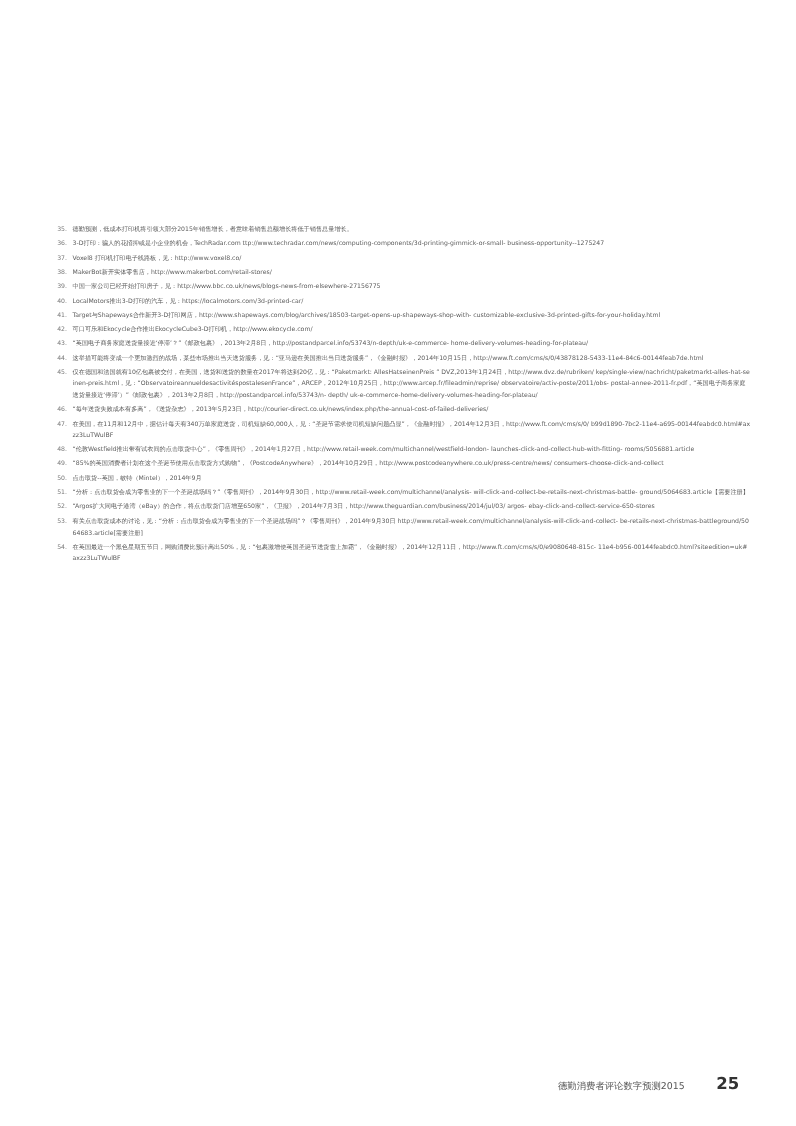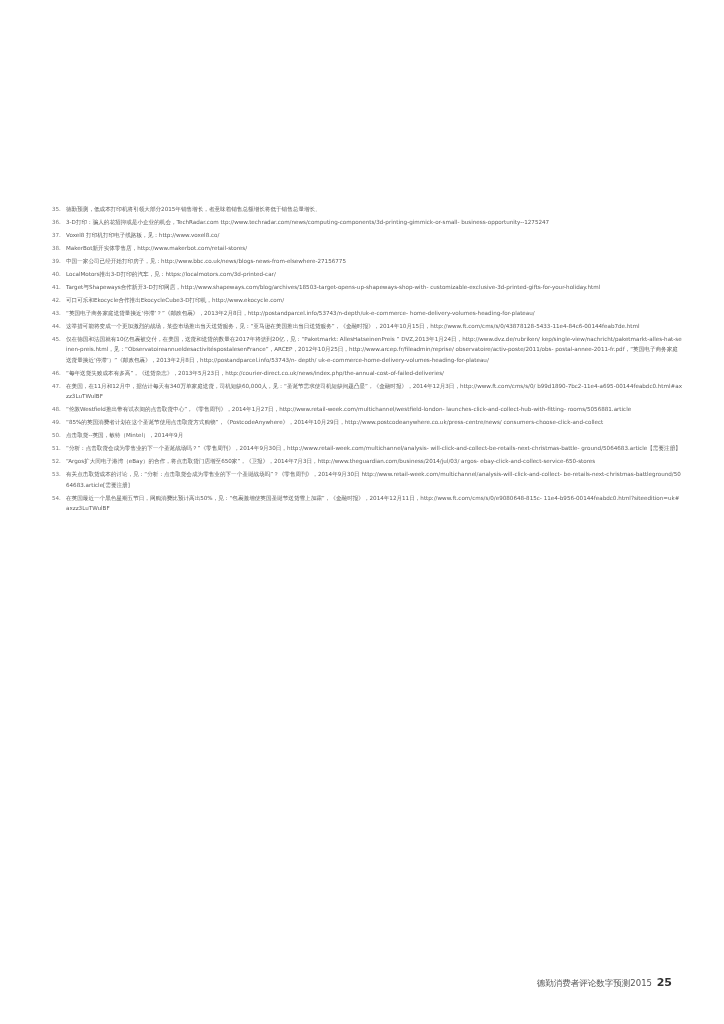--- a/index.html
+++ b/index.html
@@ -4,22 +4,22 @@
 <style>
   html, body { margin: 0; padding: 0; background: #ffffff; }
   body { width: 724px; height: 1024px; position: relative; overflow: hidden;
          font-family: "DejaVu Sans", "Liberation Sans", sans-serif; color: #555; }
   .notes { position: absolute; left: 52px; top: 204px; width: 630px; }
   .note { display: flex; font-size: 5.6px; line-height: 10.4px; margin-bottom: 2.6px; }
   .num { width: 14px; flex: 0 0 14px; color: #777; }
   .txt { flex: 1; word-break: break-all; color: #5a5a5a; }
   .footer { position: absolute; top: 976px; left: 0; width: 672px; text-align: right;
             font-size: 8.5px; color: #555; }
-  .footer .title { margin-right: 2px; }
-  .footer .page { font-weight: bold; color: #333; font-size: 11px; }
+  .footer .title { margin-right: 26px; }
+  .footer .page { font-weight: bold; color: #333; font-size: 15px; }
 </style>
 </head>
 <body>
 
 <div class="notes">
   <div class="note">
       <span class="num">35.</span>
       <span class="txt">德勤预测，低成本打印机将引领大部分2015年销售增长，者意味着销售总额增长将低于销售总量增长。</span>
     </div>
   <div class="note">

